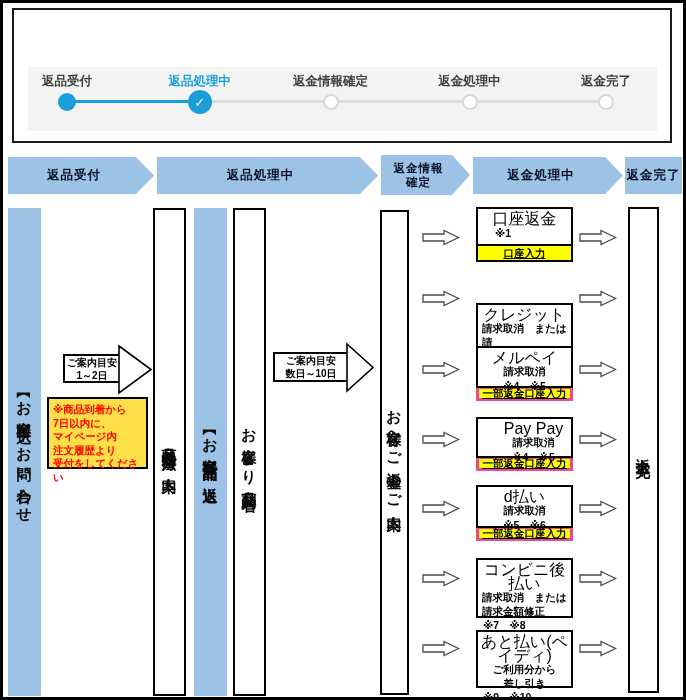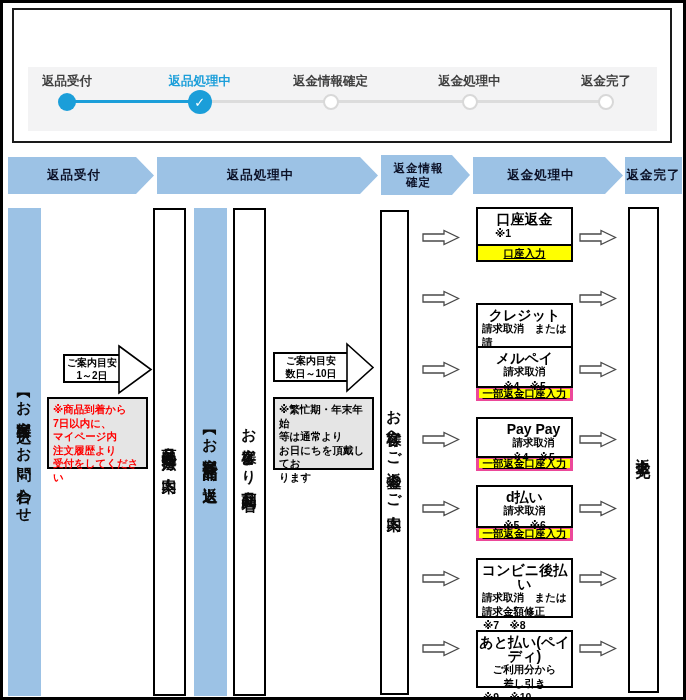--- a/index.html
+++ b/index.html
@@ -39,33 +39,33 @@
   .vcol{position:absolute;display:flex;align-items:center;justify-content:center;box-sizing:border-box;}
   .vcol .vtext{writing-mode:vertical-rl;font-size:15px;font-weight:bold;
     letter-spacing:2px;color:#0b0b0b;line-height:1;}
   .vcol.blue{background:#9cc2e5;}
   .vcol.white{background:#fff;border:2px solid #000;}
 
   
   .estimate{position:absolute;border:2px solid #000;background:#fff;box-sizing:border-box;
     display:flex;align-items:center;justify-content:center;text-align:center;
     font-size:10px;font-weight:bold;line-height:1.3;color:#000;}
-  .note{position:absolute;border:2px solid #000;background:#e5e5e5;box-sizing:border-box;
+  .note{position:absolute;border:2px solid #000;background:#fde047;box-sizing:border-box;
     padding:4px 3px 0 4px;font-size:10.5px;font-weight:bold;line-height:13.5px;color:#000;}
   .note.red{color:#f00;}
   .tri{position:absolute;}
 
   
   .harrow{position:absolute;width:38px;height:17px;}
 
   
   .pay{position:absolute;left:476px;width:97px;}
   .pbox{position:relative;border:2px solid #000;background:#fff;box-sizing:border-box;
     padding-top:3px;}
-  .ptitle{text-align:center;font-size:14px;font-weight:bold;line-height:14px;color:#000;}
+  .ptitle{text-align:center;font-size:16px;font-weight:normal;line-height:14px;color:#000;}
   .pbody{font-size:10.5px;font-weight:bold;line-height:13.5px;color:#000;text-align:center;}
   .pbody.left{text-align:left;padding-left:4px;padding-right:2px;}
   .pfoot{font-size:10.5px;font-weight:bold;line-height:13px;color:#000;text-align:center;margin-top:1px;}
   .pfoot.left{text-align:left;padding-left:5px;}
   .pfoot.ind{text-align:left;padding-left:17px;}
   .strip-in{position:absolute;left:0;right:0;bottom:0;height:14px;background:#ff0;
     border-top:2px solid #000;display:flex;align-items:center;justify-content:center;}
   .strip-below{border:3px solid #ec4899;margin-top:-2px;height:15px;background:#ff0;
     box-sizing:border-box;display:flex;align-items:center;justify-content:center;}
   .strip-txt{font-size:10.5px;font-weight:bold;text-decoration:underline;color:#000;line-height:11px;}
@@ -132,24 +132,20 @@
 7日以内に、
 マイページ内
 注文履歴より
 受付をしてください</div>
 
   <div class="estimate pre" style="left:273px;top:352px;width:76px;height:30px;">ご案内目安
 数日～10日</div>
   <svg class="tri" style="left:346px;top:342px;" width="29" height="51" viewBox="0 0 29 51">
     <polygon points="1,2 27,25.5 1,49" fill="#fff" stroke="#000" stroke-width="1.6"></polygon>
   </svg>
-  <div class="note pre" style="left:273px;top:397px;width:101px;height:73px;">※繁忙期・年末年始
-等は通常より
-お日にちを頂戴してお
-ります</div>
 
   <svg class="harrow" style="left:422px;top:229px;" viewBox="0 0 38 17">
       <path d="M1,5 H22 V1.5 L36.5,8.5 L22,15.5 V12 H1 Z" fill="#fff" stroke="#4a4a4a" stroke-width="1.3"></path>
     </svg>
   <svg class="harrow" style="left:422px;top:290px;" viewBox="0 0 38 17">
       <path d="M1,5 H22 V1.5 L36.5,8.5 L22,15.5 V12 H1 Z" fill="#fff" stroke="#4a4a4a" stroke-width="1.3"></path>
     </svg>
   <svg class="harrow" style="left:422px;top:361px;" viewBox="0 0 38 17">
       <path d="M1,5 H22 V1.5 L36.5,8.5 L22,15.5 V12 H1 Z" fill="#fff" stroke="#4a4a4a" stroke-width="1.3"></path>
     </svg>

